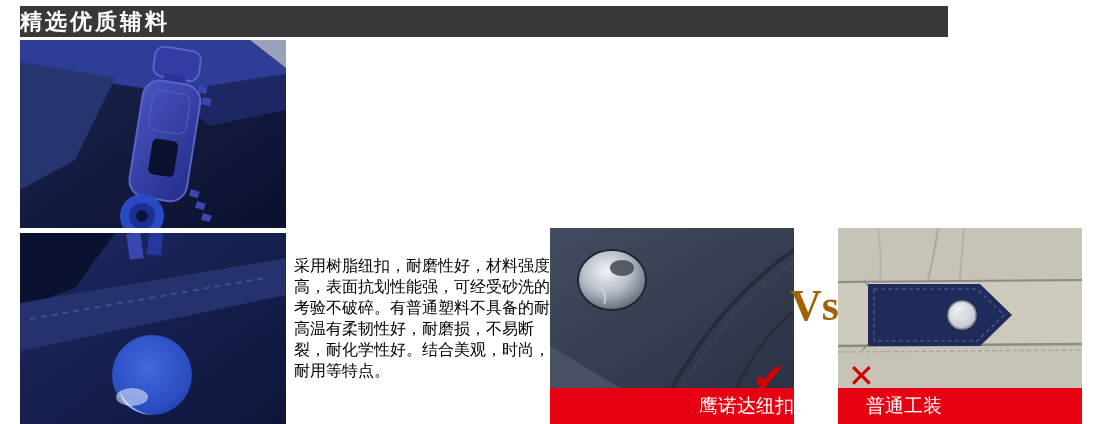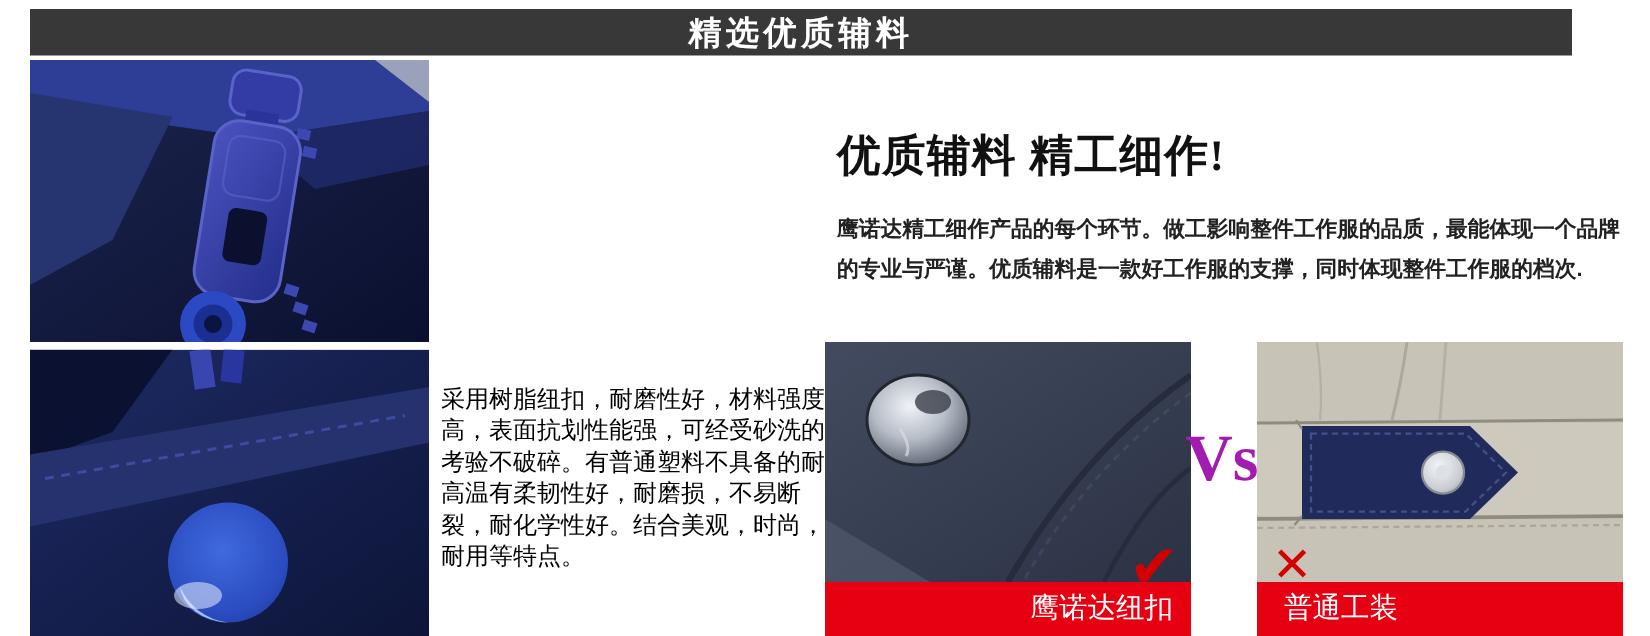--- a/index.html
+++ b/index.html
@@ -1,21 +1,21 @@
 <!DOCTYPE html>
 <html><head>
 <meta charset="utf-8">
 <style>
   html,body{margin:0;padding:0;background:#ffffff;}
   #page{position:relative;width:1100px;height:424px;background:#ffffff;overflow:hidden;
         font-family:"Liberation Sans","DejaVu Sans",sans-serif;}
 
   
-  .banner{position:absolute;left:20px;top:6px;width:1028px;height:31px;background:#383838;
-          display:flex;align-items:center;justify-content:center;}
+  .banner{position:absolute;left:20px;top:6px;width:928px;height:31px;background:#383838;
+          display:flex;align-items:center;justify-content:flex-start;}
   .banner span{color:#ffffff;font-size:22px;font-weight:bold;letter-spacing:3px;}
 
   
   .photo{position:absolute;overflow:hidden;}
   .photo svg{display:block;}
   .photo1{left:20px;top:40px;width:266px;height:188px;}
   .photo2{left:20px;top:233px;width:266px;height:191px;}
 
   
   .midcol{position:absolute;left:294px;top:44px;width:262px;}
@@ -30,29 +30,29 @@
   .quality p{margin:0;font-size:14.5px;font-weight:600;line-height:27px;color:#222222;}
 
   
   .comp{position:absolute;top:228px;width:244px;height:196px;}
   .compA{left:550px;}
   .compB{left:838px;}
   .comp .img{position:absolute;left:0;top:0;width:244px;height:160px;overflow:hidden;}
   .comp .bar{position:absolute;left:0;bottom:0;width:244px;height:36px;background:#e60012;
              color:#ffffff;font-family:"Liberation Serif","DejaVu Serif",serif;font-size:19px;
              line-height:36px;box-sizing:border-box;}
-  .compA .bar{text-align:right;padding-right:12px;}
-  .compB .bar{text-align:left;padding-left:18px;}
+  .compA .bar{text-align:right;padding-right:0;}
+  .compB .bar{text-align:left;padding-left:28px;}
   .mark{position:absolute;color:#d40000;font-weight:bold;line-height:1;}
   .mark-check{right:8px;bottom:26px;font-size:40px;}
   .mark-cross{left:10px;bottom:32px;font-size:32px;}
 
   .vs{position:absolute;left:790px;top:284px;width:48px;text-align:right;
       font-family:"Liberation Serif","DejaVu Serif",serif;font-weight:bold;
-      font-size:44px;color:#a21caf;line-height:1;}
+      font-size:44px;color:#a16207;line-height:1;}
 </style>
 </head>
 <body>
 
 <div id="page">
 
   <div class="banner">
     <span>精选优质辅料</span>
   </div>
 
@@ -121,24 +121,20 @@
       <path d="M 100 158 A 40 40 0 0 0 132 182 A 34 26 0 0 1 100 158 Z" fill="#cfe0ff" opacity="0.75"></path>
       <ellipse cx="112" cy="164" rx="16" ry="9" fill="#e8f0ff" opacity="0.55"></ellipse>
     </svg>
   </div>
 
 
   <div class="block2">
     <p>采用树脂纽扣，耐磨性好，材料强度高，表面抗划性能强，可经受砂洗的考验不破碎。有普通塑料不具备的耐高温有柔韧性好，耐磨损，不易断裂，耐化学性好。结合美观，时尚，耐用等特点。</p>
   </div>
 
-  <div class="quality">
-    <h2>优质辅料 精工细作!</h2>
-    <p>鹰诺达精工细作产品的每个环节。做工影响整件工作服的品质，最能体现一个品牌的专业与严谨。优质辅料是一款好工作服的支撑，同时体现整件工作服的档次.</p>
-  </div>
 
   <div class="comp compA">
     <div class="img">
       <svg width="244" height="160" viewBox="0 0 244 160">
         <defs>
           <linearGradient id="bg3" x1="0" y1="0" x2="1" y2="1">
             <stop offset="0" stop-color="#434b60"></stop>
               <stop offset="1" stop-color="#2b3244"></stop>
           </linearGradient>
           <radialGradient id="metal" cx="0.42" cy="0.35" r="0.8">

